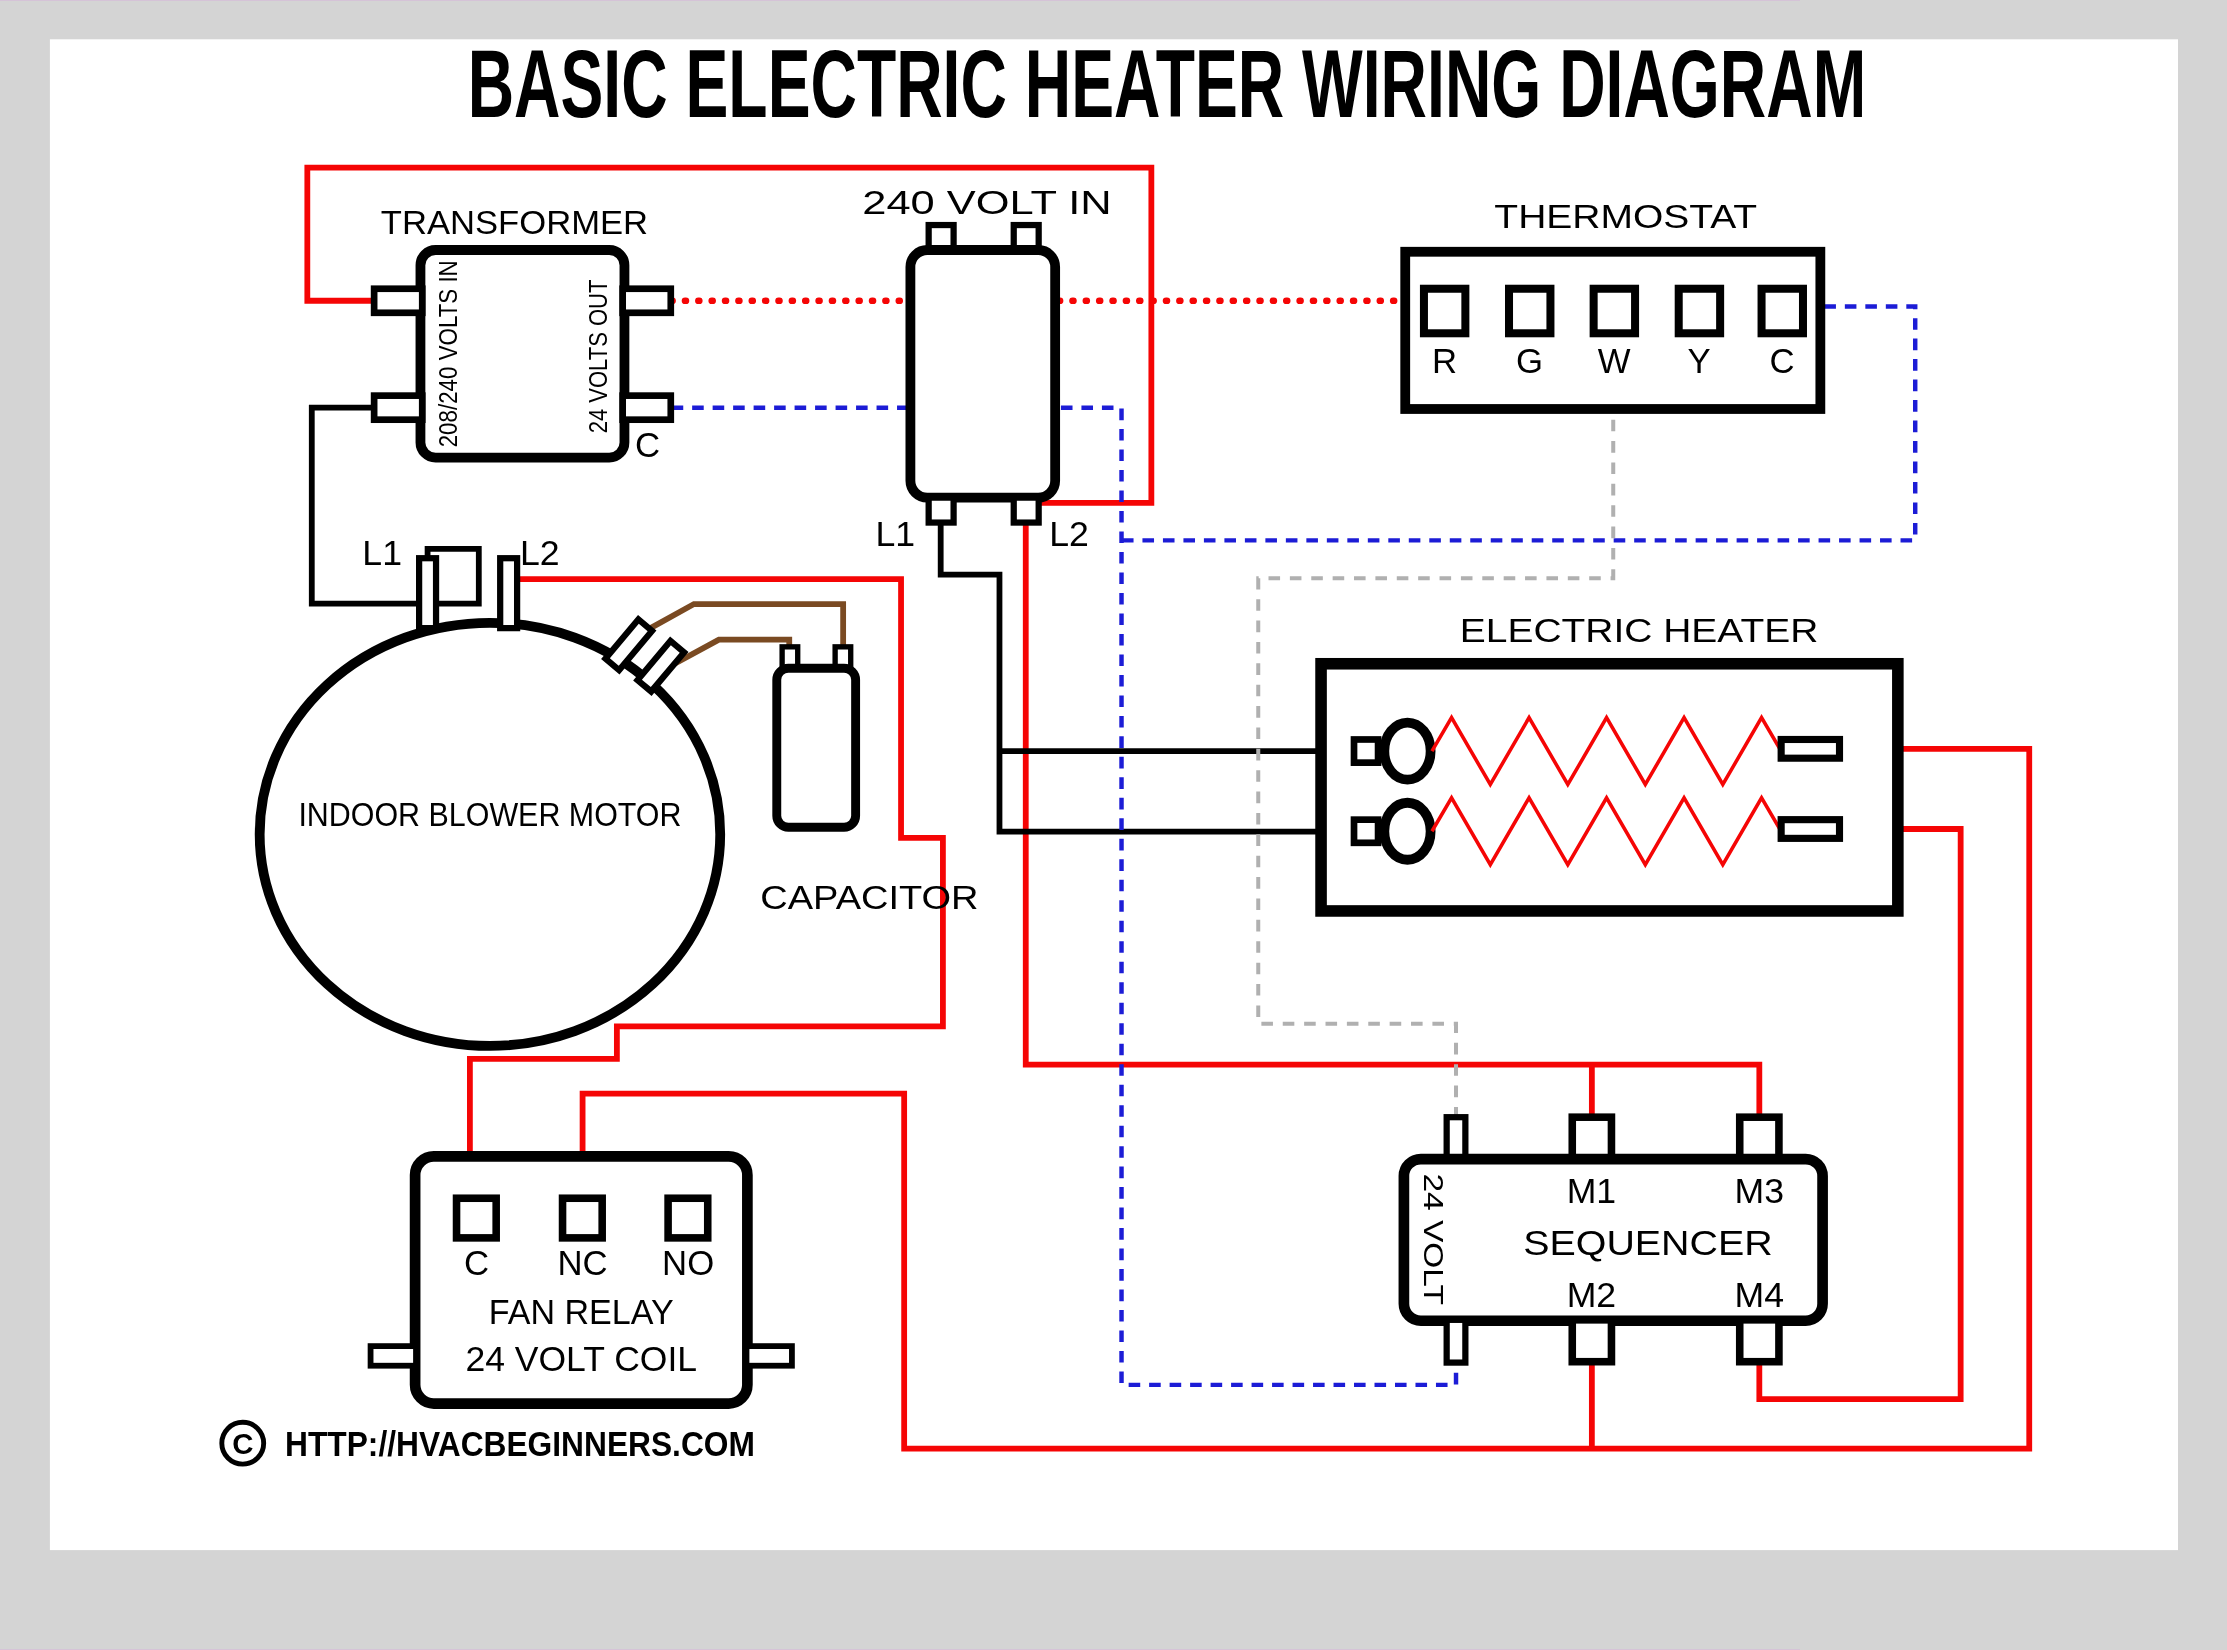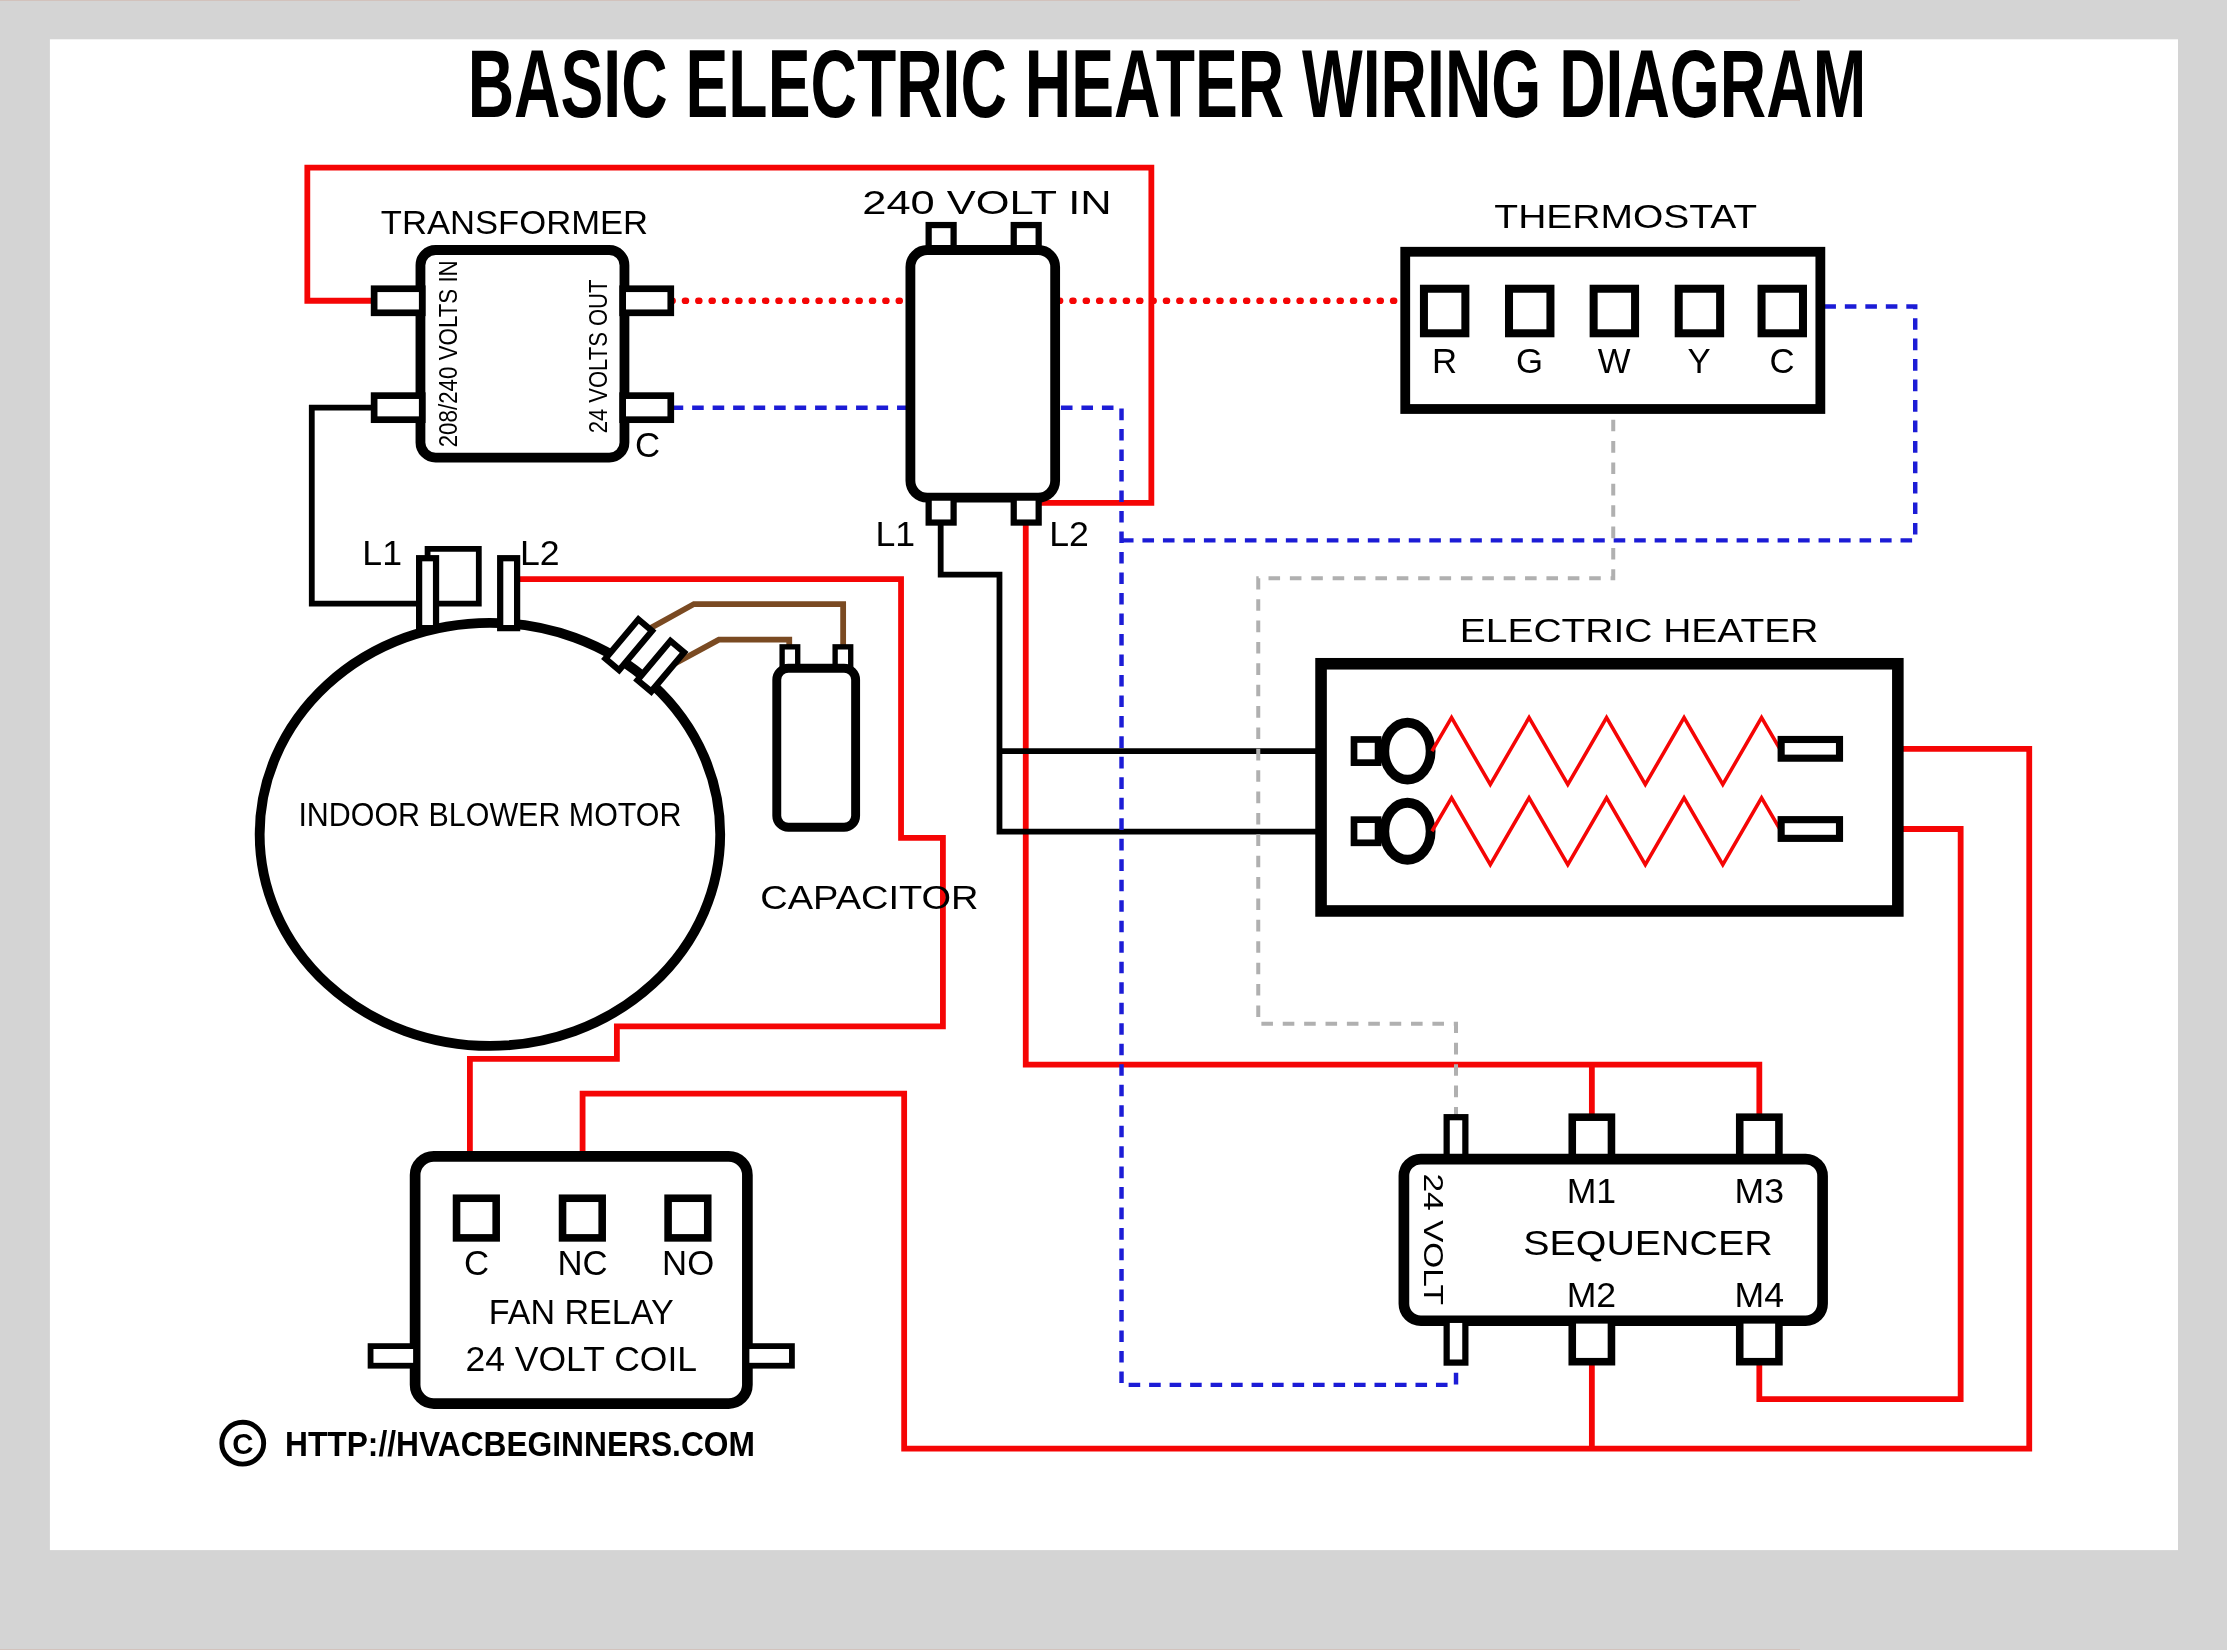--- a/index.html
+++ b/index.html
@@ -1,16 +1,16 @@
 <!DOCTYPE html>
 <html style="font-size:7.1px"><head>
 <meta charset="utf-8">
 <style>
   html,body{margin:0;padding:0;background:#d4d4d4;}
-  .page{position:relative;width:1800px;height:1650px;background:#c2410c;font-family:"Liberation Sans",sans-serif;}
+  .page{position:relative;width:1800px;height:1650px;background:#d946ef;font-family:"Liberation Sans",sans-serif;}
   svg{display:block;}
   text{font-family:"Liberation Sans",sans-serif;fill:#000;}
   .bold{font-weight:700;}
   .box{fill:#fff;stroke:#000;}
   .term{fill:#fff;stroke:#000;}
   .wire-red{fill:none;stroke:#f50505;stroke-width:13;}
   .wire-black{fill:none;stroke:#000;stroke-width:13;}
   .wire-brown{fill:none;stroke:#7a4a22;stroke-width:13;}
   .wire-red-dot{fill:none;stroke:#f50505;stroke-width:15;stroke-dasharray:2 28;stroke-linecap:round;}
   .wire-blue-dash{fill:none;stroke:#1c1cd6;stroke-width:10;stroke-dasharray:26 20;}

